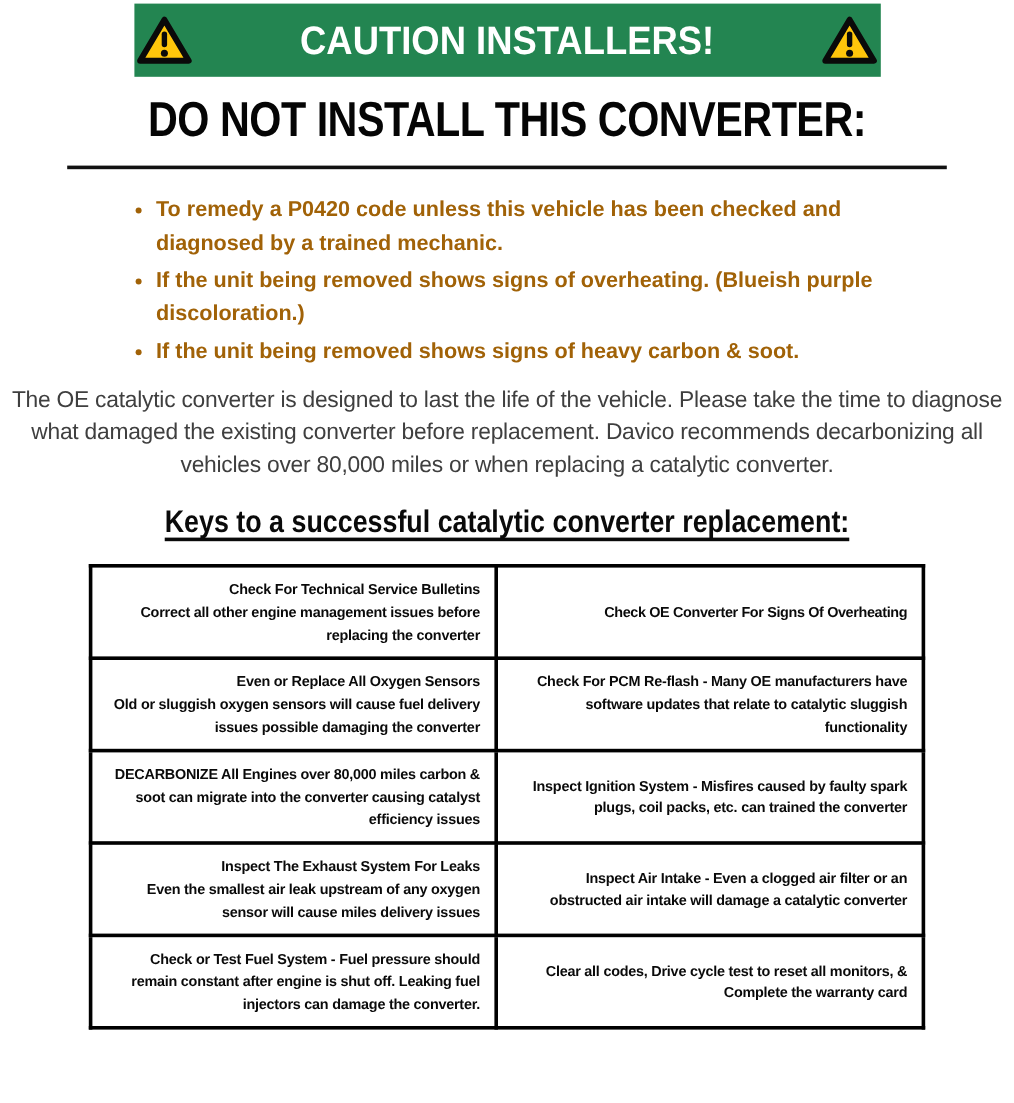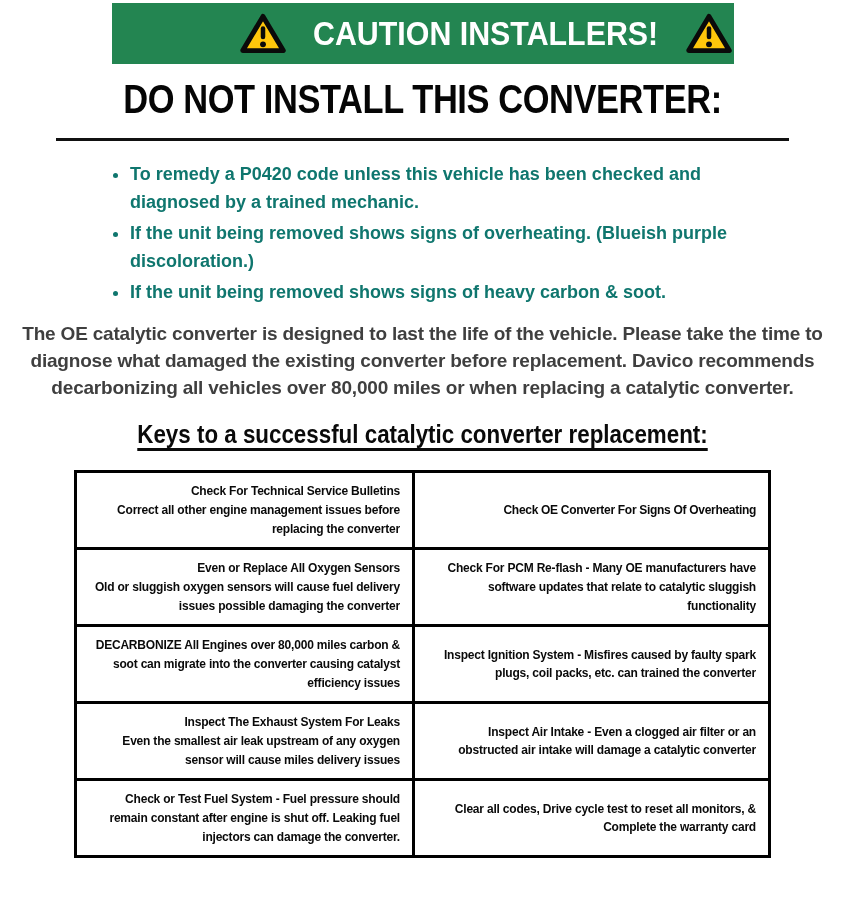--- a/index.html
+++ b/index.html
@@ -14,21 +14,21 @@
   .page { width: 845px; }
 
   
   .banner {
     width: 622px;
     height: 61px;
     margin: 3px auto 0 auto;
     background: #238551;
     display: flex;
     align-items: center;
-    justify-content: flex-end;
+    justify-content: space-between;
     gap: 10px;
   }
   .banner-text {
     color: #ffffff;
     font-size: 33px;
     font-weight: bold;
     letter-spacing: 0px;
     transform: scaleX(0.92);
     white-space: nowrap;
   }
@@ -59,30 +59,30 @@
     width: 665px;
     margin: 20px auto 0 auto;
     padding-left: 40px;
     list-style: disc;
   }
   .bullets li {
     font-size: 18px;
     font-weight: bold;
     line-height: 1.55;
     margin-bottom: 3px;
-    color: #0f766e;
+    color: #a16207;
   }
 
   
   .paragraph {
     width: 834px;
     margin: 15px auto 0 auto;
     text-align: center;
     font-size: 19px;
-    font-weight: bold;
+    font-weight: normal;
     color: #3f3f3f;
     line-height: 1.42;
     letter-spacing: -0.2px;
   }
 
   
   .keys-heading {
     margin-top: 17px;
     text-align: center;
     font-size: 26px;

